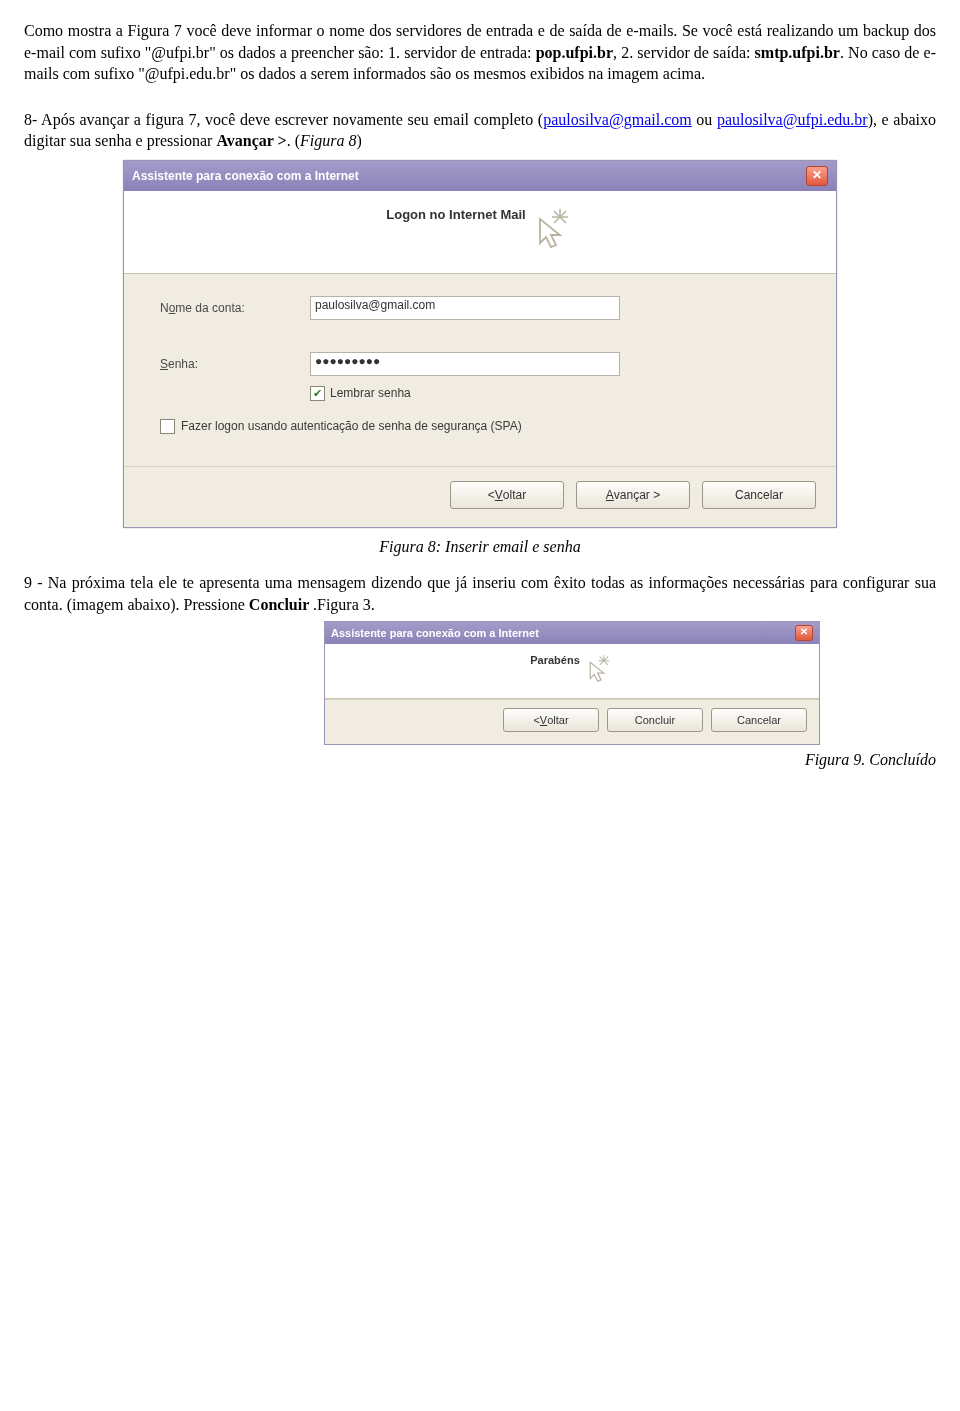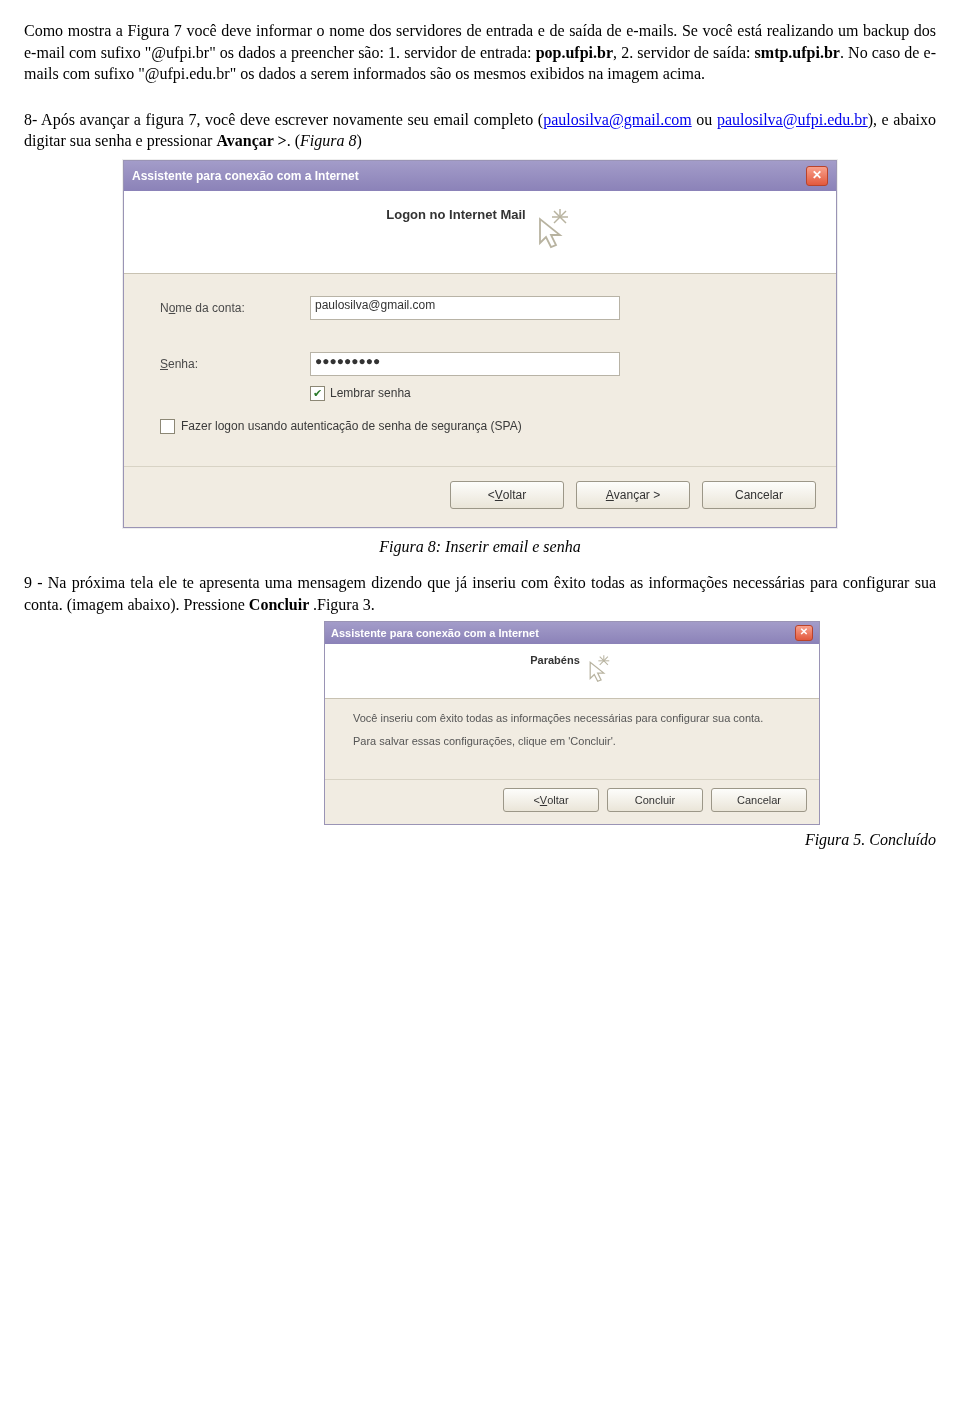--- a/index.html
+++ b/index.html
@@ -219,31 +219,27 @@
         <g stroke="#b8b3a0" stroke-width="1.5" fill="none">
           <line x1="34" y1="2" x2="34" y2="10"></line>
             <line x1="26" y1="10" x2="42" y2="10"></line>
           <line x1="28" y1="4" x2="40" y2="16"></line>
             <line x1="40" y1="4" x2="28" y2="16"></line>
         </g>
         <path d="M14 12 L14 36 L20 30 L25 40 L30 38 L25 28 L34 28 Z" fill="none" stroke="#b8b3a0" stroke-width="1.8"></path>
       </svg>
     </div>
   </div>
-  <div class="bodypane">
-    <p>Você inseriu com êxito todas as informações necessárias para configurar sua conta.</p>
-    <p>Para salvar essas configurações, clique em 'Concluir'.</p>
-  </div>
   <div class="btnrow">
     <div class="winbtn">
       <span>&lt; </span>
         <span class="ul">V</span>
         <span>oltar</span>
     </div>
     <div class="winbtn">Concluir</div>
     <div class="winbtn">Cancelar</div>
   </div>
 </div>
 
-<div class="fig9">Figura 5. Concluído</div>
+<div class="fig9">Figura 9. Concluído</div>
 
 
 
 
 </body></html>

